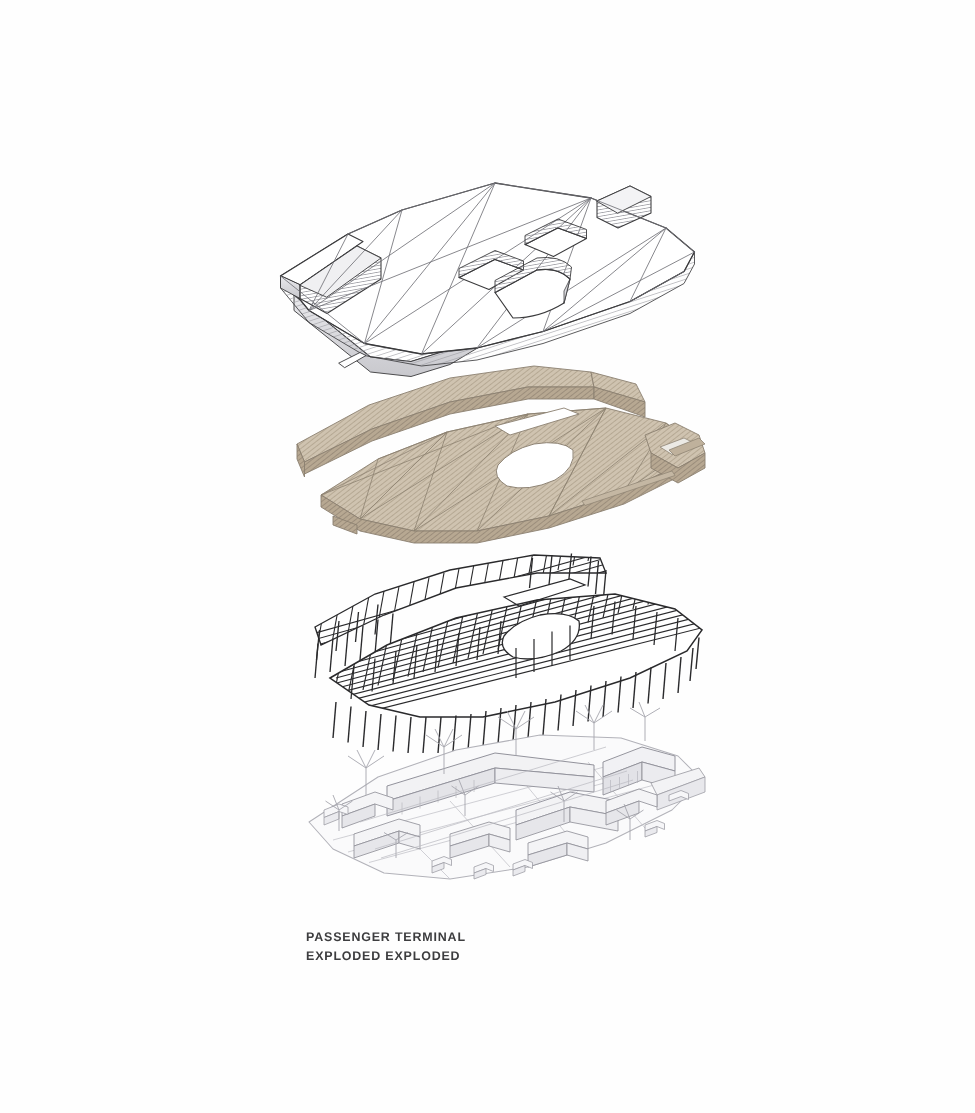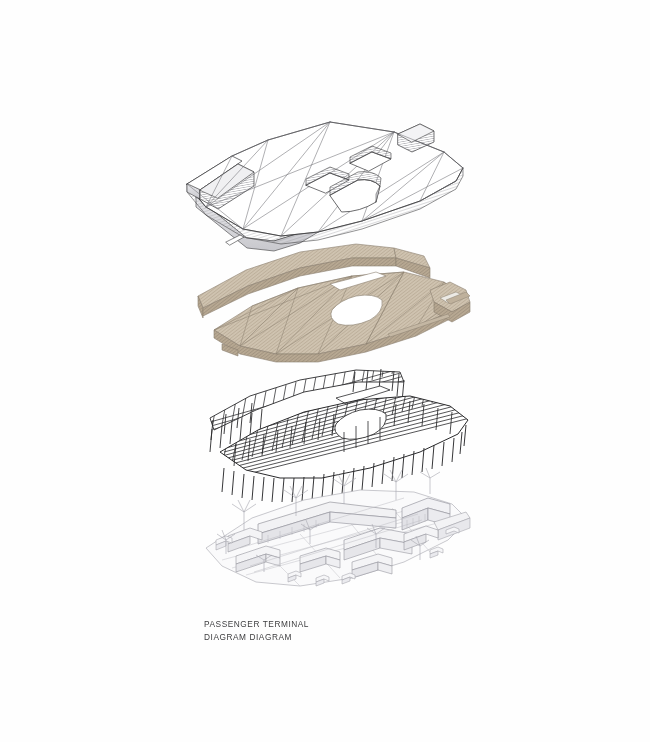--- a/index.html
+++ b/index.html
@@ -17,21 +17,21 @@
   .layer{position:absolute;left:0;top:0;width:650px;height:742px;}
 
   #caption-block{
     position:absolute;left:204px;top:618px;
     line-height:13px;
     -webkit-font-smoothing:antialiased;
   }
   .caption-line{
     font-family:"Liberation Sans", sans-serif;
     font-size:8.3px;
-    font-weight:normal;
+    font-weight:bold;
     letter-spacing:0.55px;
     color:#3d3d3f;
     white-space:nowrap;
     display:block;
   }
 </style>
 </head>
 <body>
 
 <div id="sheet">
@@ -549,16 +549,16 @@
           <path d="M254,572 L422,520"></path>
           <path d="M240,548 L404,498"></path>
         </g>
       </g>
     </svg>
 
   </div>
 
   <div id="caption-block">
     <span class="caption-line">PASSENGER TERMINAL</span>
-    <span class="caption-line">DIAGRAM DIAGRAM</span>
+    <span class="caption-line">EXPLODED EXPLODED</span>
   </div>
 
 </div>
 
 </body></html>

